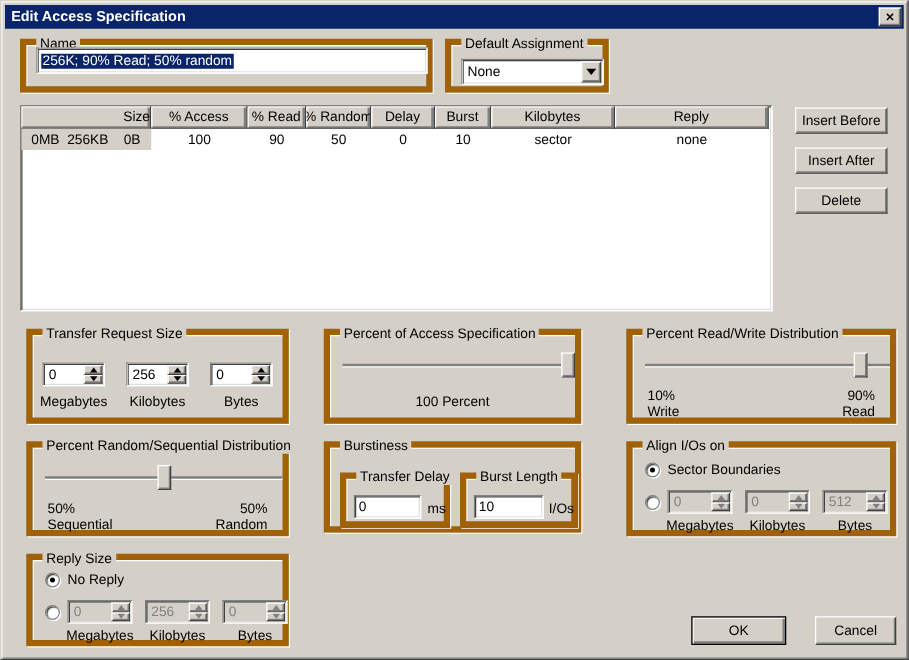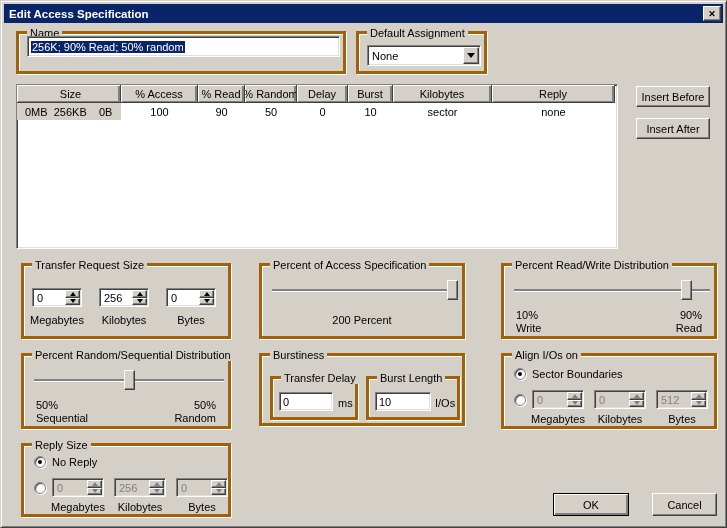--- a/index.html
+++ b/index.html
@@ -34,21 +34,21 @@
     position:absolute;right:2px;top:2px;width:18px;height:15px;
     background:var(--face);
     border:1px solid;border-color:#fff #404040 #404040 #fff;
     box-shadow:inset -1px -1px 0 #808080;
     display:flex;align-items:center;justify-content:center;
     font-size:9px;font-weight:900;color:#000;cursor:default;
   }
   
   .group{
     position:absolute;
-    border:3px solid #a16207;
+    border:5px solid #a16207;
     box-shadow:inset 1px 1px 0 #fff,1px 1px 0 #fff;
   }
   .group-label{
     position:absolute;top:-7px;left:8px;background:var(--face);
     padding:0 3px;white-space:nowrap;
   }
   .lbl{position:absolute;white-space:nowrap}
   .lbl.r{}
   .lbl.c{text-align:center}
   
@@ -79,21 +79,21 @@
   
   .listview{position:absolute;overflow:hidden}
   .lv-header{display:flex;height:18px}
   .lv-h{
     background:var(--face);height:18px;flex:none;
     border-right:1px solid #404040;border-bottom:1px solid #404040;
     box-shadow:inset 1px 1px 0 #fff,inset -2px -1px 0 #808080;
     display:flex;align-items:center;justify-content:center;
     overflow:hidden;white-space:nowrap;
   }
-  .lv-h.first{justify-content:center;padding-left:4px}
+  .lv-h.first{justify-content:flex-end;padding-left:4px}
   .lv-row{display:flex;height:17px}
   .lv-c{
     flex:none;height:17px;display:flex;align-items:center;justify-content:center;
     white-space:pre;overflow:hidden;
   }
   .lv-c.size{justify-content:flex-start;padding-left:8px;background:var(--inactive-sel)}
   
   .btn{
     position:absolute;background:var(--face);
     border:1px solid;border-color:#fff #404040 #404040 #fff;
@@ -211,20 +211,21 @@
       <div class="lv-c" style="width:52px">50</div>
       <div class="lv-c" style="width:51px">0</div>
       <div class="lv-c" style="width:45px">10</div>
       <div class="lv-c" style="width:99px">sector</div>
       <div class="lv-c" style="width:123px">none</div>
     </div>
   </div>
 
   <div class="btn" style="left:635px;top:85px;width:74px;height:21px">Insert Before</div>
   <div class="btn" style="left:635px;top:117px;width:74px;height:21px">Insert After</div>
+  <div class="btn" style="left:635px;top:149px;width:74px;height:21px">Delete</div>
 
   <div class="group" style="left:20px;top:262px;width:210px;height:76px">
     <span class="group-label">Transfer Request Size</span>
     <div class="spin" style="left:8px;top:22px;width:50px">
       <span class="spin-val">0</span>
       <span class="spin-btns">
           <span class="sb">
             <i class="tu"></i>
           </span>
           <span class="sb">
@@ -258,21 +259,21 @@
     <span class="lbl c" style="left:69px;top:48px;width:62px">Kilobytes</span>
     <span class="lbl c" style="left:136px;top:48px;width:62px">Bytes</span>
   </div>
 
   <div class="group" style="left:258px;top:262px;width:206px;height:76px">
     <span class="group-label">Percent of Access Specification</span>
     <div class="slider" style="left:10px;top:14px;width:186px">
       <div class="track"></div>
       <div class="thumb" style="left: 100%; margin-left: -11px;"></div>
     </div>
-    <span class="lbl c" style="left:0;right:0;top:48px">200 Percent</span>
+    <span class="lbl c" style="left:0;right:0;top:48px">100 Percent</span>
   </div>
 
   <div class="group" style="left:500px;top:262px;width:216px;height:76px">
     <span class="group-label">Percent Read/Write Distribution</span>
     <div class="slider" style="left:10px;top:14px;width:196px">
       <div class="track"></div>
       <div class="thumb" style="left: 90%; margin-left: -9.9px;"></div>
     </div>
     <span class="lbl" style="left:12px;top:43px">10%</span>
     <span class="lbl" style="left:12px;top:56px">Write</span>

